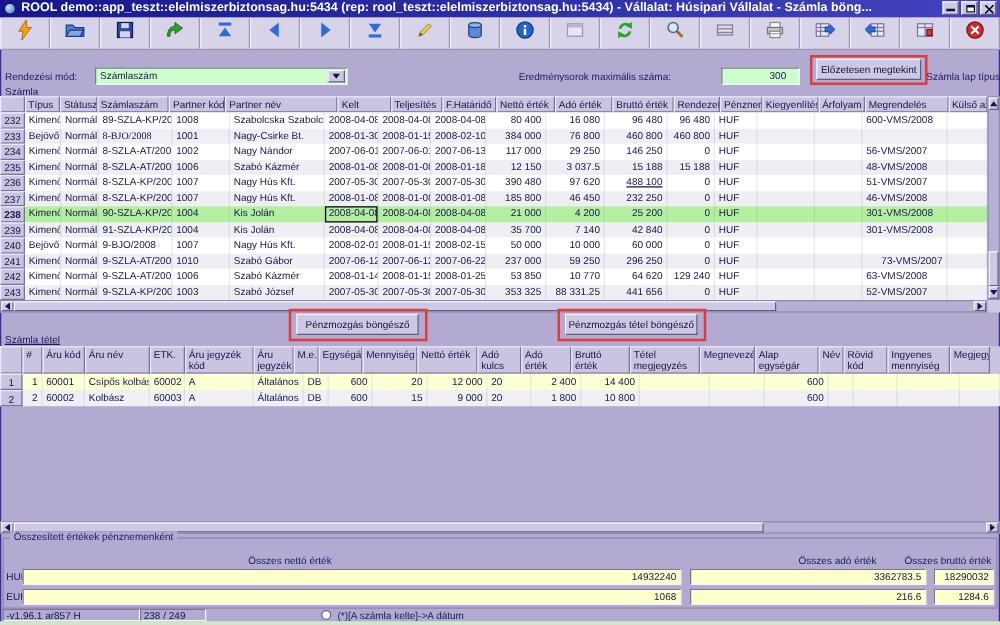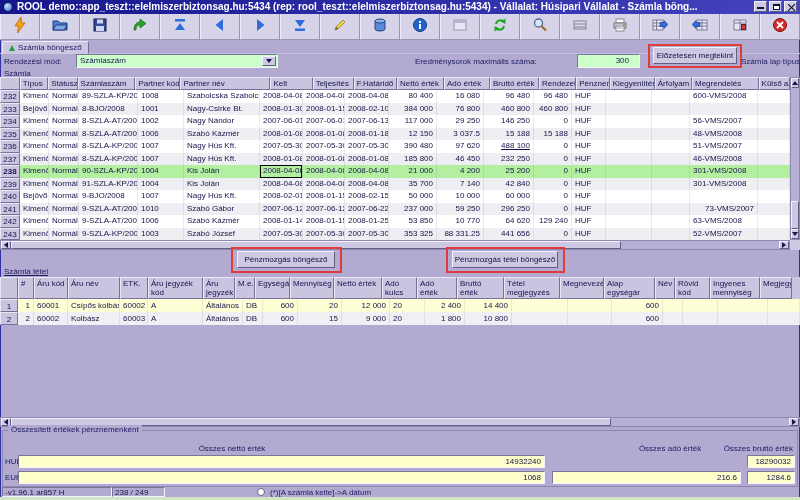--- a/index.html
+++ b/index.html
@@ -228,26 +228,20 @@
           </svg></span>
       </div>
       <div class="tbtn">
         <span><svg viewBox="0 0 16 16">
             <circle cx="8" cy="8" r="6.5" fill="#d42a2a" stroke="#7e0f0f"></circle>
             <path d="M5 5 L11 11 M11 5 L5 11" stroke="#fff" stroke-width="1.8"></path>
           </svg></span>
       </div>
     </div>
 
-  <div id="tabrow" class="abs">
-    <div id="tab">
-      <span id="tabicon"></span>
-      <span class="f8 lbl">Számla böngésző</span>
-    </div>
-  </div>
 
   <div class="abs f8 lbl" style="left:4px;top:57px">Rendezési mód:</div>
   <div class="abs field" style="left:76px;top:54px;width:202px;height:14px;padding-left:3px">
     <span>Számlaszám</span>
     <span class="ddbtn">
         <span class="tri-d"></span>
       </span>
   </div>
   <div class="abs f8 lbl" style="left:415px;top:57px;width:158px;text-align:left">Eredménysorok maximális száma:</div>
   <div class="abs field" style="left:577px;top:54px;width:63px;height:14px;text-align:right;padding-right:10px">
@@ -299,21 +293,21 @@
         <div class="cell" style="width: 34px;">HUF</div>
         <div class="cell" style="width: 46px;"></div>
         <div class="cell" style="width: 38px;"></div>
         <div class="cell" style="width: 68px;">600-VMS/2008</div>
         <div class="cell" style="width: 32px;"></div>
       </div>
       <div class="trow stripe">
         <div class="gcell" style="width: 20px;">233</div>
         <div class="cell" style="width: 29px;">Bejövő</div>
         <div class="cell" style="width: 30px;">Normál</div>
-        <div class="cell" style="width: 59px;">8-BJO/2008</div>
+        <div class="cell" style="width: 59px; font-family: Liberation Serif, serif;">8-BJO/2008</div>
         <div class="cell" style="width: 46px;">1001</div>
         <div class="cell" style="width: 76px;">Nagy-Csirke Bt.</div>
         <div class="cell" style="width: 43px;">2008-01-30</div>
         <div class="cell" style="width: 42px;">2008-01-15</div>
         <div class="cell" style="width: 44px;">2008-02-10</div>
         <div class="cell r" style="width: 48px;">384 000</div>
         <div class="cell r" style="width: 47px;">76 800</div>
         <div class="cell r" style="width: 50px;">460 800</div>
         <div class="cell r" style="width: 38px;">460 800</div>
         <div class="cell" style="width: 34px;">HUF</div>
@@ -634,20 +628,21 @@
   </div>
 
   <div id="totals" class="abs" style="left:2px;top:430px;width:796px;height:57px"></div>
   <div class="abs f8 lbl" style="left:8px;top:425px;padding:0 3px;background:#b2aad1">Összesített értékek pénznemenként</div>
   <div class="abs f8 lbl" style="left:150px;top:444px;width:164px;text-align:center">Összes nettó érték</div>
   <div class="abs f8 lbl" style="left:600px;top:444px;width:140px;text-align:center">Összes adó érték</div>
   <div class="abs f8 lbl" style="left:660px;top:444px;width:133px;text-align:right">Összes bruttó érték</div>
 
   <div class="abs f8 lbl" style="left:5px;top:457px">HUF</div>
   <div class="abs ybox" style="left:18px;top:455px;width:527px;height:13px">14932240</div>
+  <div class="abs ybox" style="left:552px;top:455px;width:189px;height:13px">3362783.5</div>
   <div class="abs ybox" style="left:747px;top:455px;width:48px;height:13px">18290032</div>
 
   <div class="abs f8 lbl" style="left:5px;top:473px">EUR</div>
   <div class="abs ybox" style="left:18px;top:471px;width:527px;height:13px">1068</div>
   <div class="abs ybox" style="left:552px;top:471px;width:189px;height:13px">216.6</div>
   <div class="abs ybox" style="left:747px;top:471px;width:48px;height:13px">1284.6</div>
 
   <div class="abs panel" style="left:2px;top:487px;width:110px;height:10px">-v1.96.1 ar857 H</div>
   <div class="abs panel" style="left:112px;top:487px;width:53px;height:10px">238 / 249</div>
   <span class="abs radio" style="left:257px;top:488px"></span>

